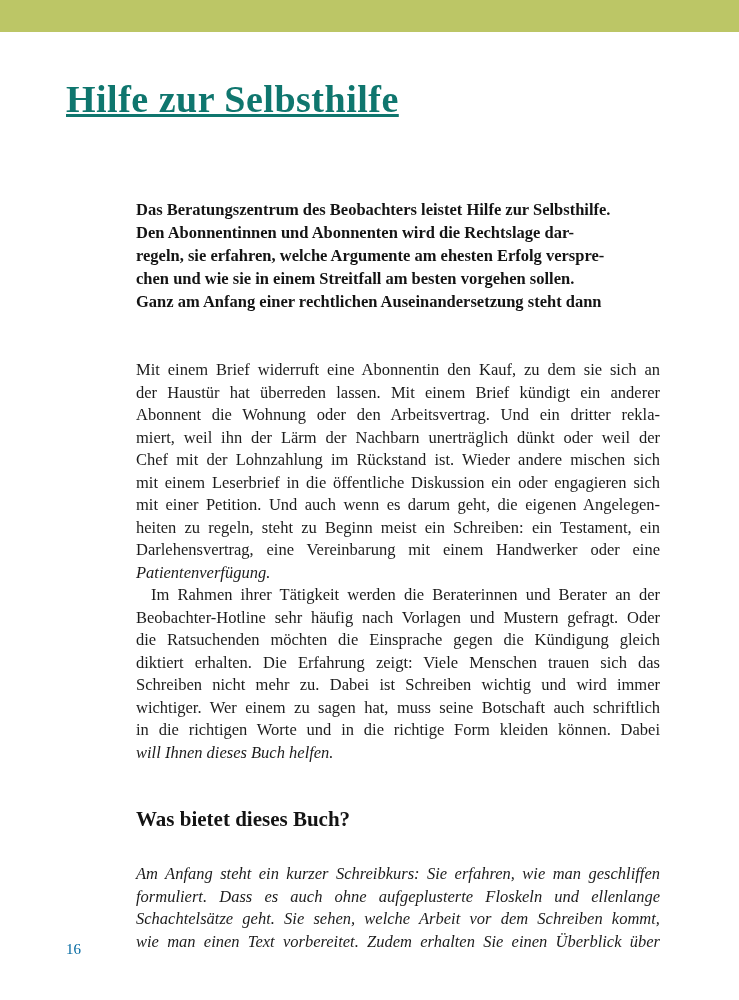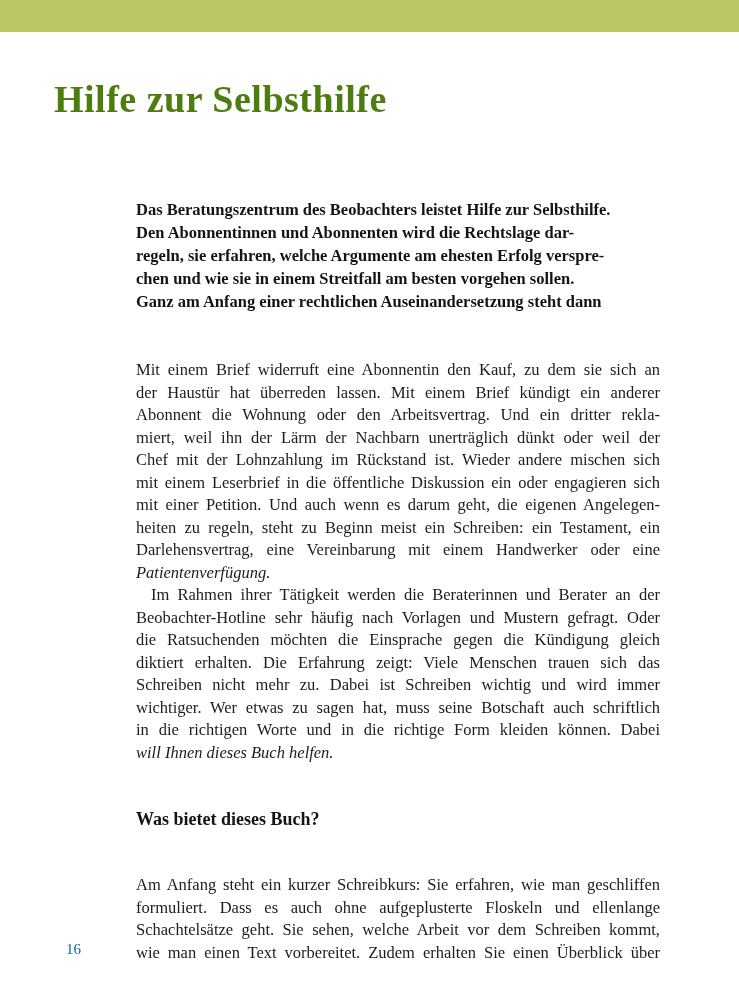--- a/index.html
+++ b/index.html
@@ -11,27 +11,28 @@
     color: #1f1f1f;
     overflow: hidden;
   }
   .topbar {
     position: absolute;
     left: 0; top: 0;
     width: 739px; height: 32px;
   }
   .chapter-title {
     position: absolute;
-    left: 54px; top: 78px;
+    left: 66px; top: 78px;
     font-size: 38px;
     font-weight: bold;
     letter-spacing: 0.5px;
-    color: #4d7c0f;
+    color: #0f766e;
     line-height: 42px;
     white-space: nowrap;
+    text-decoration: underline;
   }
   .lead {
     position: absolute;
     left: 136px; top: 160px;
     width: 540px;
     font-size: 16.5px;
     font-weight: bold;
     color: #141414;
     line-height: 23px;
     margin-top: 38px;
@@ -47,26 +48,26 @@
   }
   .para .line {
     display: block;
     text-align: justify;
     text-align-last: justify;
   }
   .para.last-left .line:last-child { text-align-last: left; font-style: italic; }
   .para.indent-first .line:first-child { text-indent: 15px; }
   .subheading {
     margin-top: 40px;
-    font-size: 18px;
+    font-size: 21px;
     font-weight: bold;
     color: #141414;
     line-height: 30px;
   }
-  .para.after-heading { margin-top: 40px; }
+  .para.after-heading { margin-top: 29px; font-style: italic; }
   .page-number {
     position: absolute;
     left: 66px; top: 941px;
     font-size: 15px;
     color: #0369a1;
   }
 </style>
 </head>
 <body>
 
@@ -94,21 +95,21 @@
       <span class="line">heiten zu regeln, steht zu Beginn meist ein Schreiben: ein Testament, ein</span>
       <span class="line">Darlehensvertrag, eine Vereinbarung mit einem Handwerker oder eine</span>
       <span class="line">Patientenverfügung.</span>
     </div>
   <div class="para last-left indent-first">
       <span class="line">Im Rahmen ihrer Tätigkeit werden die Beraterinnen und Berater an der</span>
       <span class="line">Beobachter-Hotline sehr häufig nach Vorlagen und Mustern gefragt. Oder</span>
       <span class="line">die Ratsuchenden möchten die Einsprache gegen die Kündigung gleich</span>
       <span class="line">diktiert erhalten. Die Erfahrung zeigt: Viele Menschen trauen sich das</span>
       <span class="line">Schreiben nicht mehr zu. Dabei ist Schreiben wichtig und wird immer</span>
-      <span class="line">wichtiger. Wer etwas zu sagen hat, muss seine Botschaft auch schriftlich</span>
+      <span class="line">wichtiger. Wer einem zu sagen hat, muss seine Botschaft auch schriftlich</span>
       <span class="line">in die richtigen Worte und in die richtige Form kleiden können. Dabei</span>
       <span class="line">will Ihnen dieses Buch helfen.</span>
     </div>
   <h2 class="subheading">Was bietet dieses Buch?</h2>
   <div class="para after-heading">
       <span class="line">Am Anfang steht ein kurzer Schreibkurs: Sie erfahren, wie man geschliffen</span>
       <span class="line">formuliert. Dass es auch ohne aufgeplusterte Floskeln und ellenlange</span>
       <span class="line">Schachtelsätze geht. Sie sehen, welche Arbeit vor dem Schreiben kommt,</span>
       <span class="line">wie man einen Text vorbereitet. Zudem erhalten Sie einen Überblick über</span>
     </div>

